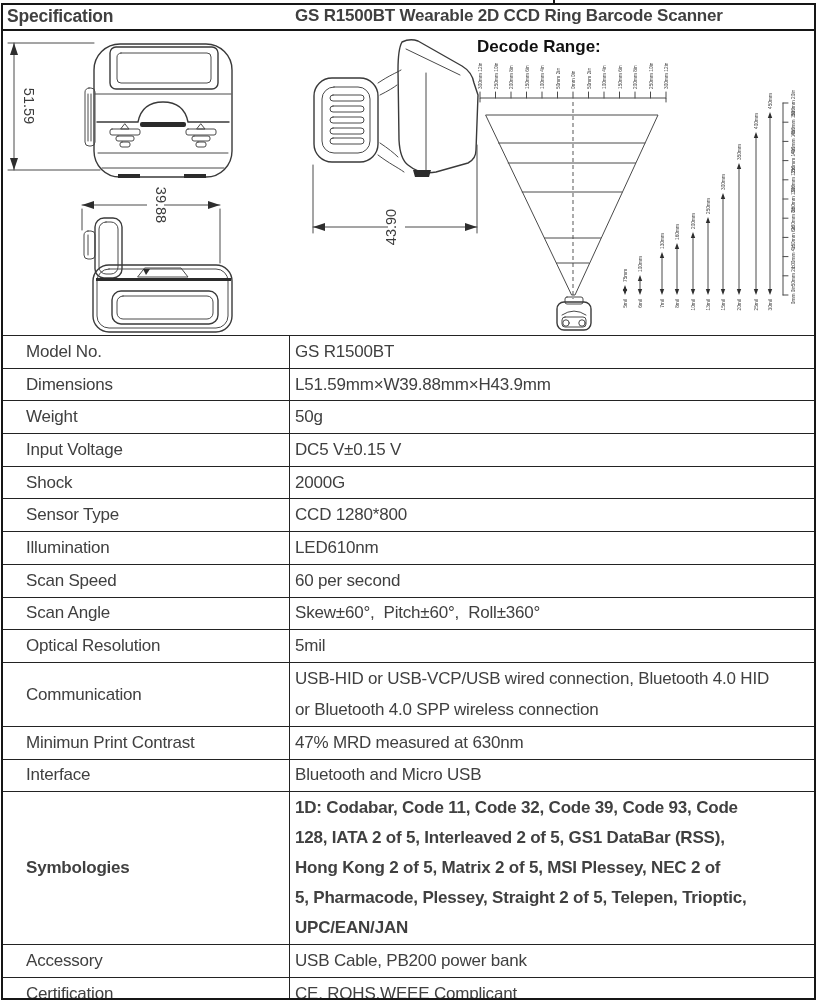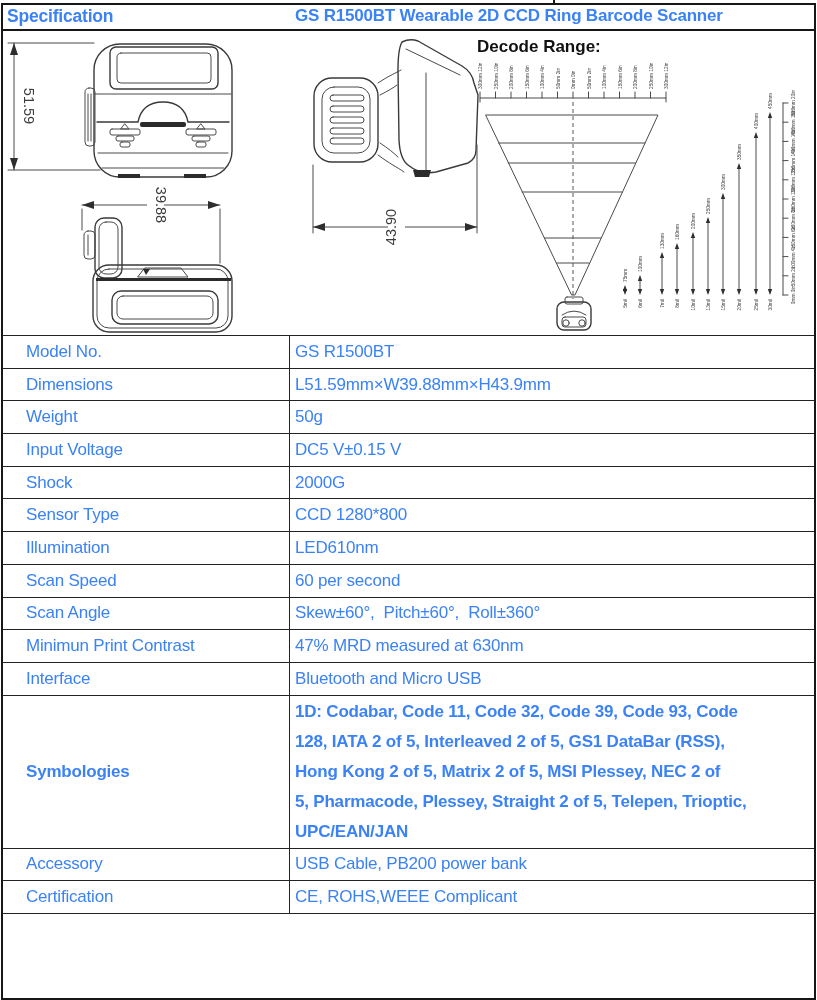--- a/index.html
+++ b/index.html
@@ -1,18 +1,18 @@
 <!DOCTYPE html>
 <html><head>
 <meta charset="utf-8">
 <style>
   html,body { margin:0; padding:0; background:#e8e8e8; }
   .page {
     position:relative; width:817px; height:1000px; background:#ffffff;
-    font-family:"Liberation Sans", sans-serif; color:#3b82f6; overflow:hidden;
+    font-family:"Liberation Sans", sans-serif; color:#404040; overflow:hidden;
     margin:0 auto;
   }
   .frame {
     position:absolute; left:1px; top:3px; width:811px; height:993px;
     border:2px solid #161616; pointer-events:none; z-index:6;
   }
   .topstub { position:absolute; left:553px; top:0; width:2px; height:5px; background:#161616; }
   .hdr-left  { position:absolute; left:7px;  top:6px; font-size:17.5px; font-weight:bold; letter-spacing:-0.2px; z-index:2; }
   .hdr-title { position:absolute; left:295px; top:6px; font-size:17px; font-weight:bold; letter-spacing:-0.2px; z-index:2; }
   .hdr-line  { position:absolute; left:1px; top:29px; width:813px; height:2px; background:#161616; z-index:2; }
@@ -334,20 +334,29 @@
       </tr>
       <tr class="one">
         <td class="lbl">Scan Speed</td>
         <td class="val">60 per second</td>
       </tr>
       <tr class="one">
         <td class="lbl">Scan Angle</td>
         <td class="val">Skew±60°,  Pitch±60°,  Roll±360°</td>
       </tr>
       <tr class="one">
+        <td class="lbl">Optical Resolution</td>
+        <td class="val">5mil</td>
+      </tr>
+      <tr class="two">
+        <td class="lbl">Communication</td>
+        <td class="val">USB-HID or USB-VCP/USB wired connection, Bluetooth 4.0 HID
+or Bluetooth 4.0 SPP wireless connection</td>
+      </tr>
+      <tr class="one">
         <td class="lbl">Minimun Print Contrast</td>
         <td class="val">47% MRD measured at 630nm</td>
       </tr>
       <tr class="one">
         <td class="lbl">Interface</td>
         <td class="val">Bluetooth and Micro USB</td>
       </tr>
       <tr class="five">
         <td class="lbl">Symbologies</td>
         <td class="val">1D: Codabar, Code 11, Code 32, Code 39, Code 93, Code

